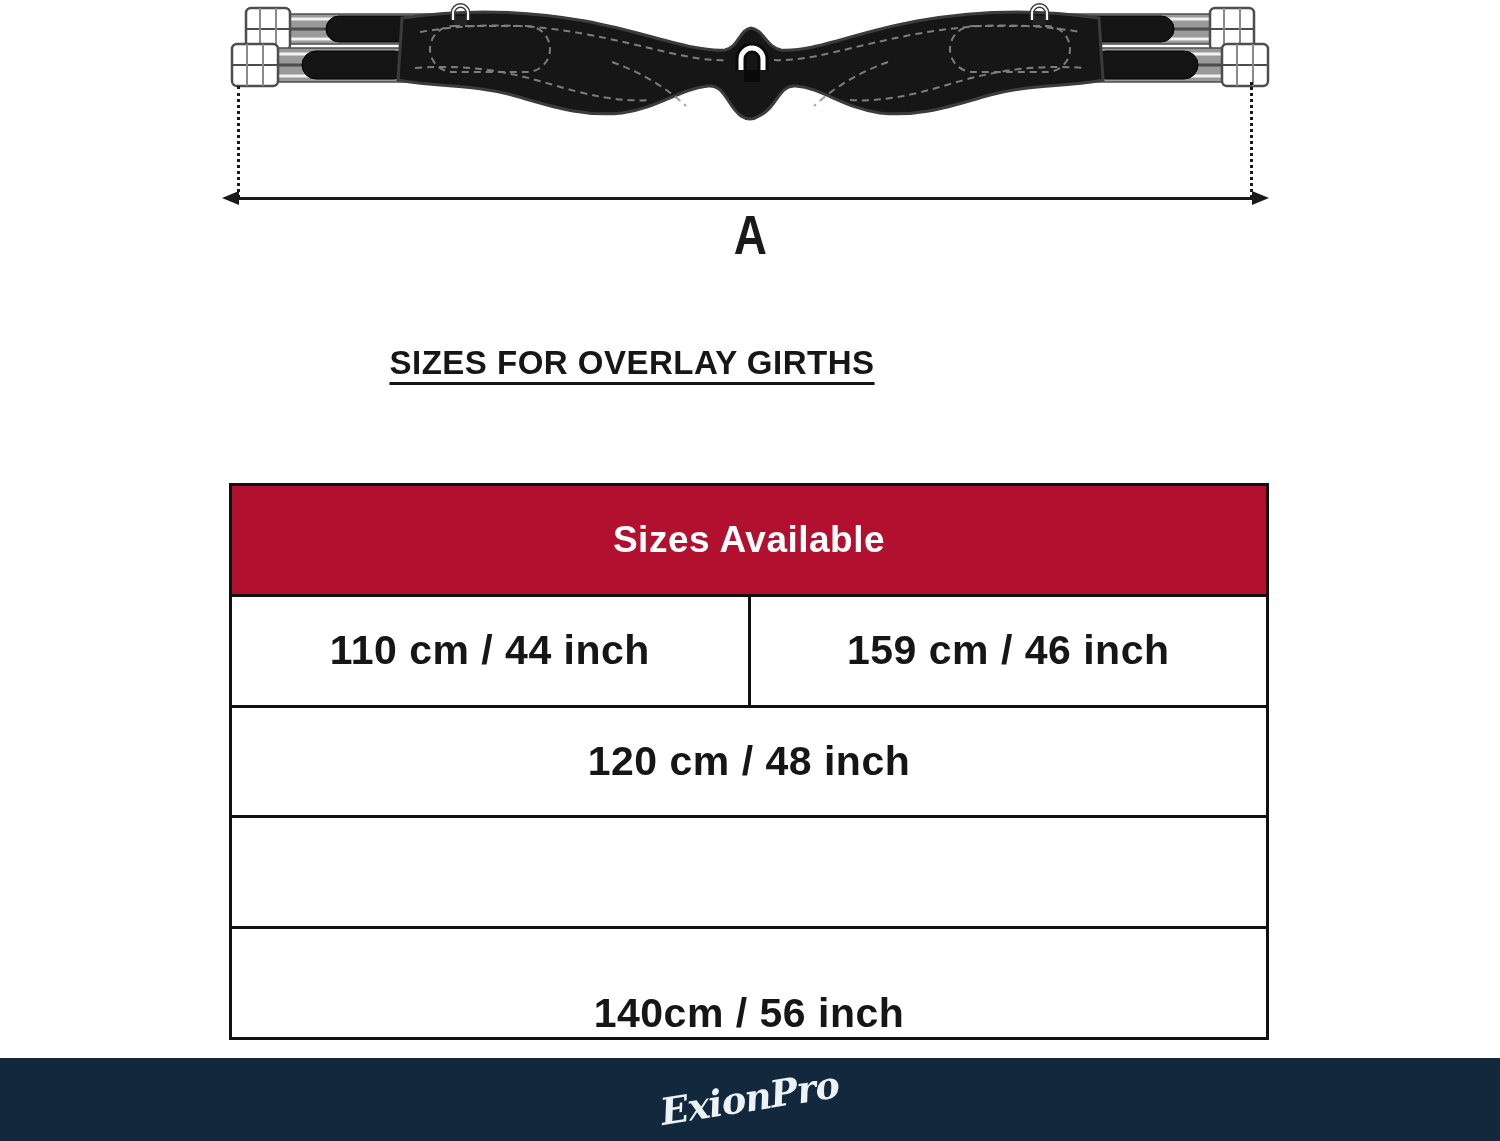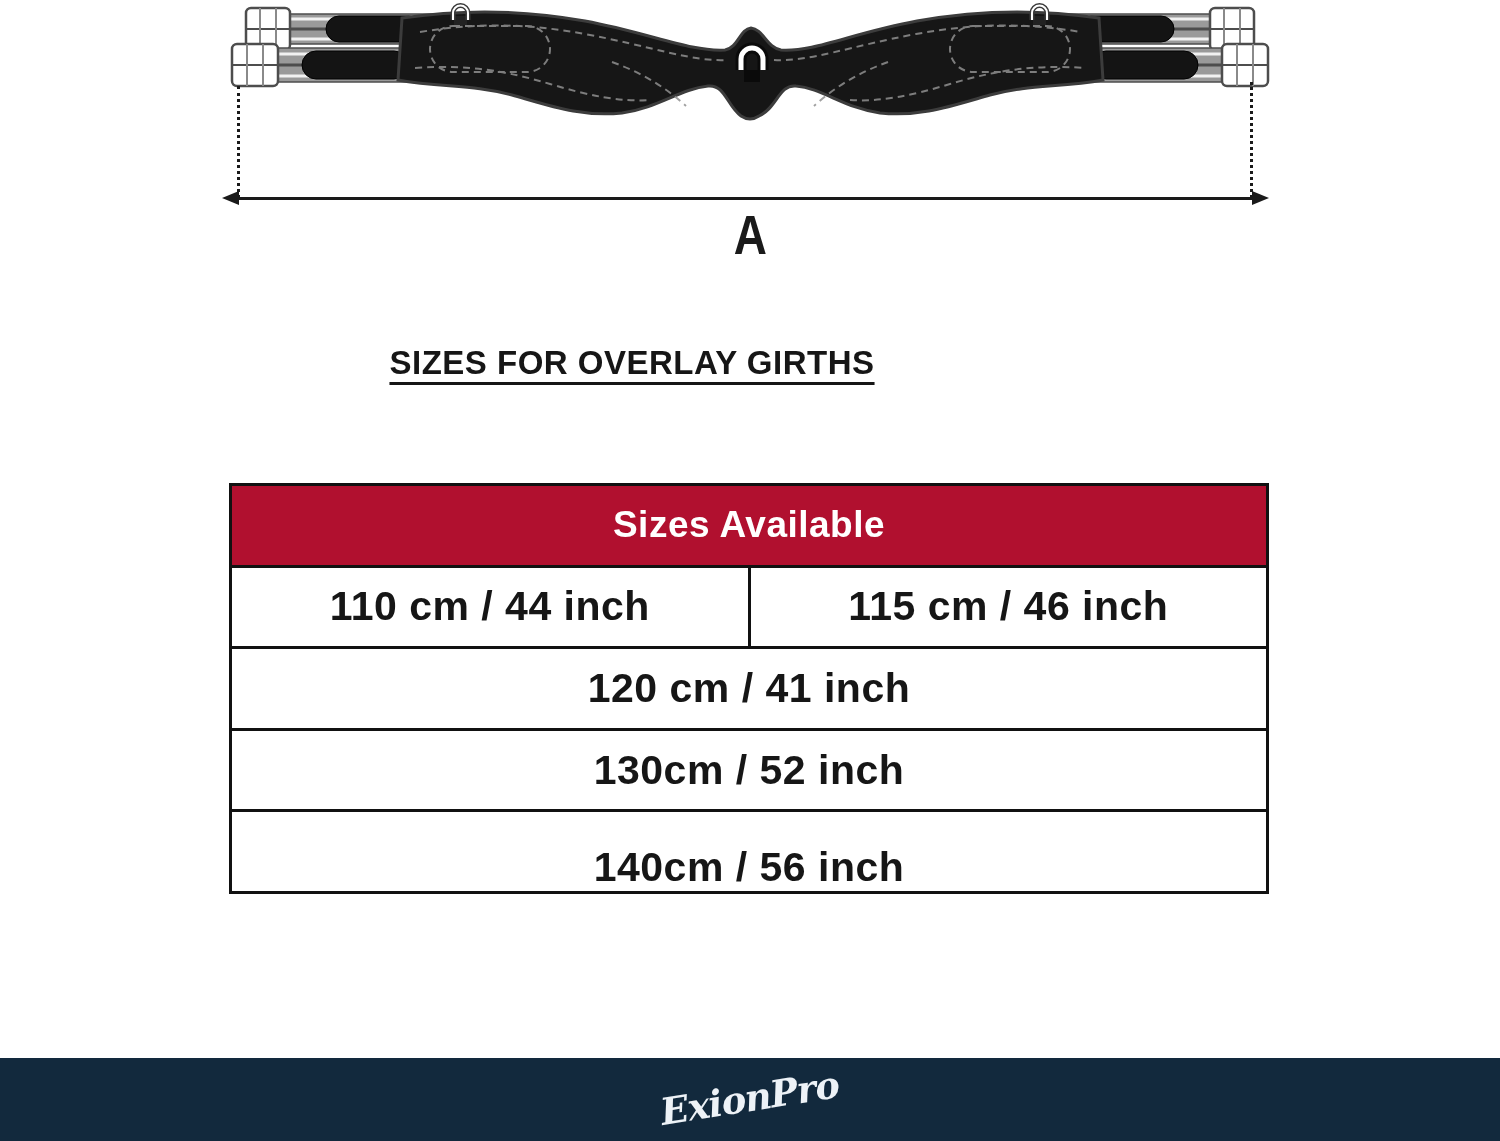--- a/index.html
+++ b/index.html
@@ -35,21 +35,21 @@
   .dim-label span{display:inline-block;transform:scaleX(.82);}
   
   .heading{
     position:absolute;left:0;top:344px;width:1264px;text-align:center;
     font-size:33px;font-weight:800;letter-spacing:.5px;color:#161616;
     text-decoration:underline;text-underline-offset:8px;
     text-decoration-thickness:3px;
   }
   
   .size-table{
-    position:absolute;left:229px;top:483px;width:1040px;height:411px;
+    position:absolute;left:229px;top:483px;width:1040px;height:557px;
     border:3px solid var(--border-color);background:#FFFFFF;
     display:flex;flex-direction:column;
   }
   .size-table .thead{
     flex:1;display:flex;align-items:center;justify-content:center;
     background:var(--table-header-bg);color:var(--table-header-text);
     font-size:37px;font-weight:700;letter-spacing:.5px;
     border-bottom:3px solid var(--border-color);
   }
   .size-table .trow{flex:1;display:flex;border-bottom:3px solid var(--border-color);}
@@ -166,29 +166,28 @@
   </div>
 </div>
 
 <div class="heading">SIZES FOR OVERLAY GIRTHS</div>
 
 <div class="size-table">
   <div class="thead">Sizes Available</div>
 
   <div class="trow">
     <div class="tcell">110 cm / 44 inch</div>
-    <div class="tcell">115 cm / 46 inch</div>
+    <div class="tcell">159 cm / 46 inch</div>
   </div>
 
   <div class="trow">
-    <div class="tcell">120 cm / 41 inch</div>
+    <div class="tcell">120 cm / 48 inch</div>
   </div>
 
   <div class="trow">
-    <div class="tcell">130cm / 52 inch</div>
   </div>
 
   <div class="trow">
     <div class="tcell">140cm / 56 inch</div>
   </div>
 </div>
 
 <div class="footer">
   <span class="logo">ExionPro</span>
 </div>

